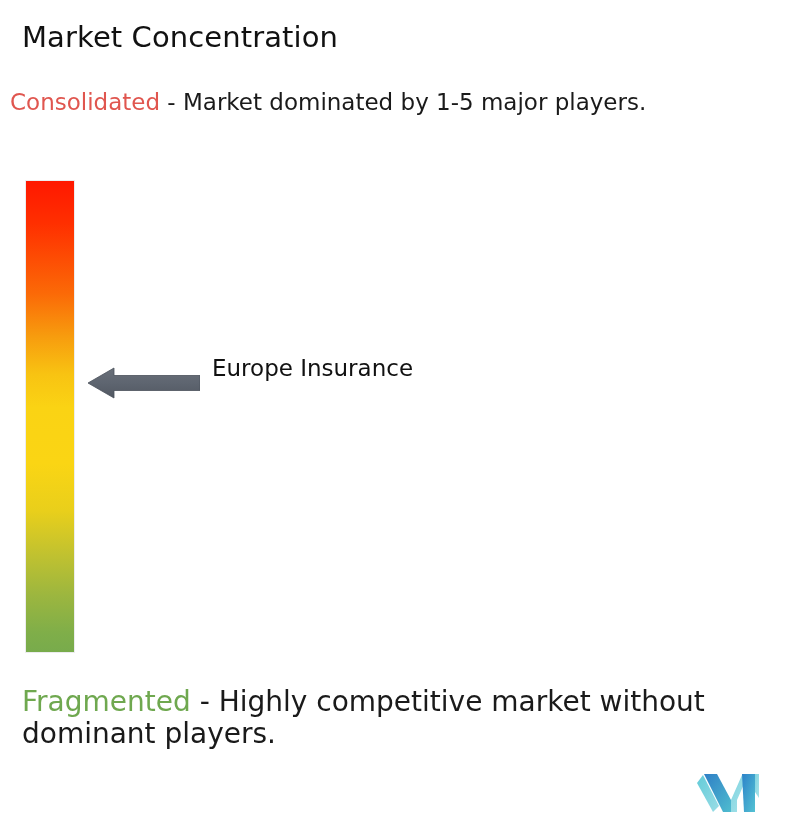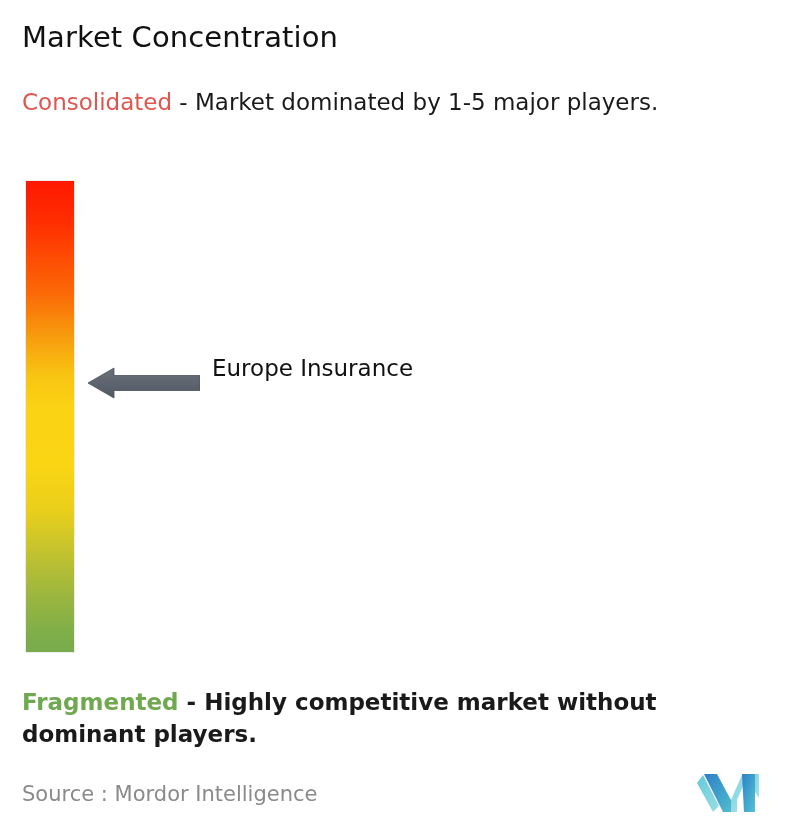--- a/index.html
+++ b/index.html
@@ -31,21 +31,21 @@
     font-size: 29px;
     font-weight: 400;
     color: #111111;
     letter-spacing: 0.1px;
     white-space: nowrap;
   }
 
   
   .caption-top {
     position: absolute;
-    left: 22px;
+    left: 10px;
     top: 86px;
     width: 748px;
     font-size: 23px;
     line-height: 32px;
     color: #1a1a1a;
     font-weight: 400;
   }
   .kw-consolidated {
     color: #e0564f;
   }
@@ -98,24 +98,24 @@
     white-space: nowrap;
     text-align: center;
   }
 
   
   .caption-bottom {
     position: absolute;
     left: 22px;
     top: 686px;
     width: 760px;
-    font-size: 23px;
+    font-size: 28px;
     line-height: 32px;
     color: #1a1a1a;
-    font-weight: 700;
+    font-weight: 400;
   }
 
   
   .source {
     position: absolute;
     left: 22px;
     top: 782px;
     font-size: 21px;
     color: #8a8a8a;
     white-space: nowrap;
@@ -157,24 +157,20 @@
   </div>
 
   <div class="bar-label">
     <div>Europe Insurance</div>
   </div>
 
   <div class="caption-bottom">
     <span class="kw-fragmented">Fragmented</span><span> - </span><span>Highly competitive market without dominant players.</span>
   </div>
 
-  <div class="source">
-    <span>Source :</span>
-    <span>Mordor Intelligence</span>
-  </div>
 
   <div class="logo">
     <svg width="74" height="44" viewBox="0 0 74 44" xmlns="http://www.w3.org/2000/svg">
       <defs>
         <linearGradient id="lgA" x1="0" y1="0" x2="1" y2="1">
           <stop offset="0%" stop-color="#2f7fc6"></stop>
           <stop offset="100%" stop-color="#4fbccf"></stop>
         </linearGradient>
         <linearGradient id="lgB" x1="0" y1="0" x2="1" y2="1">
           <stop offset="0%" stop-color="#63cbd8"></stop>

